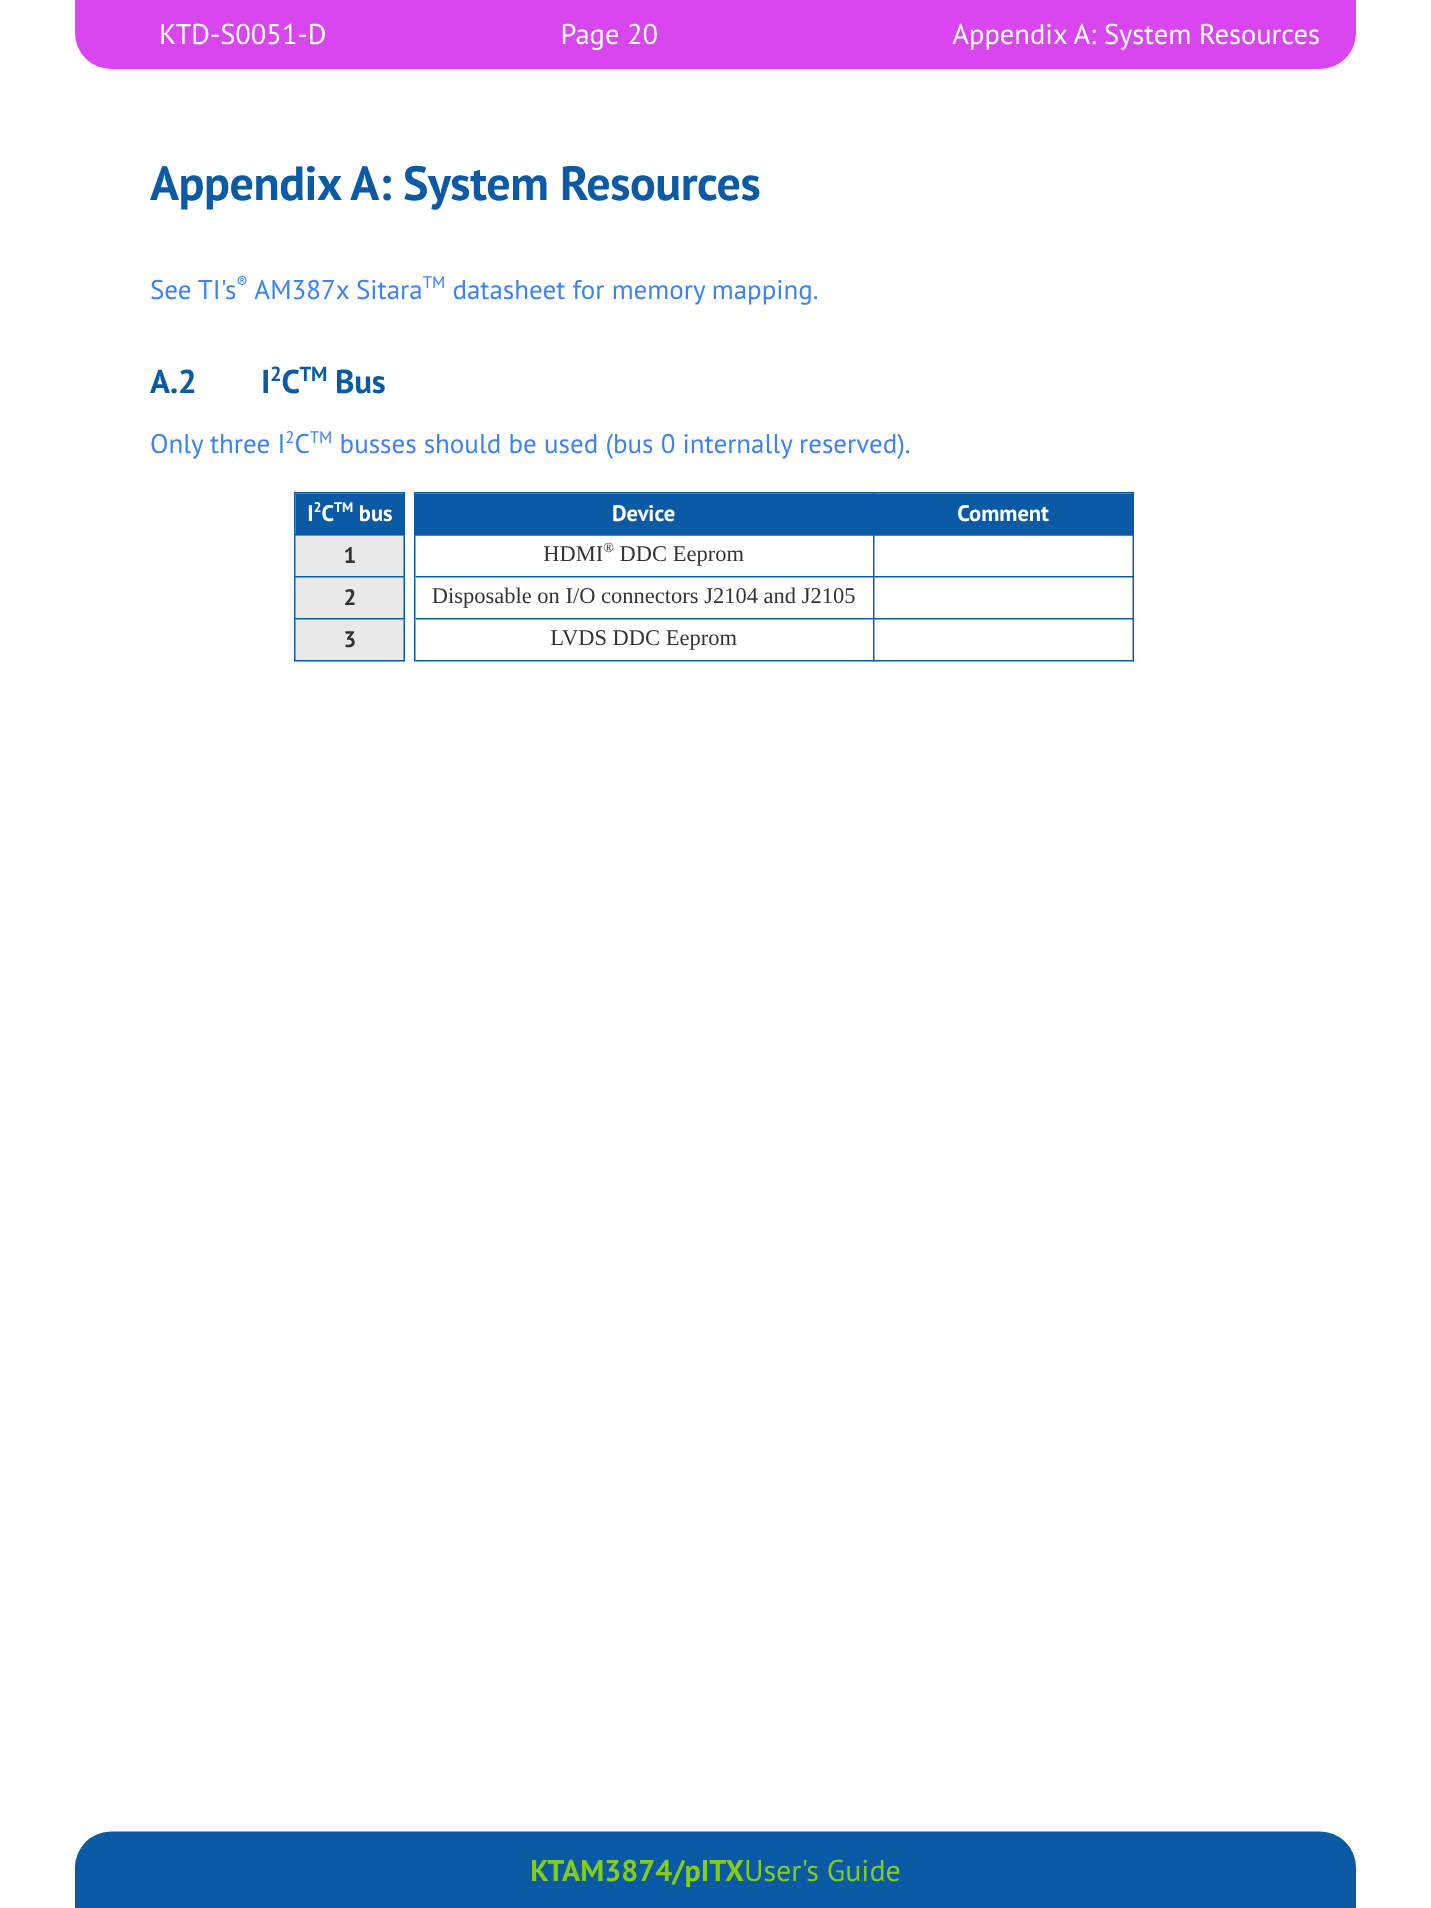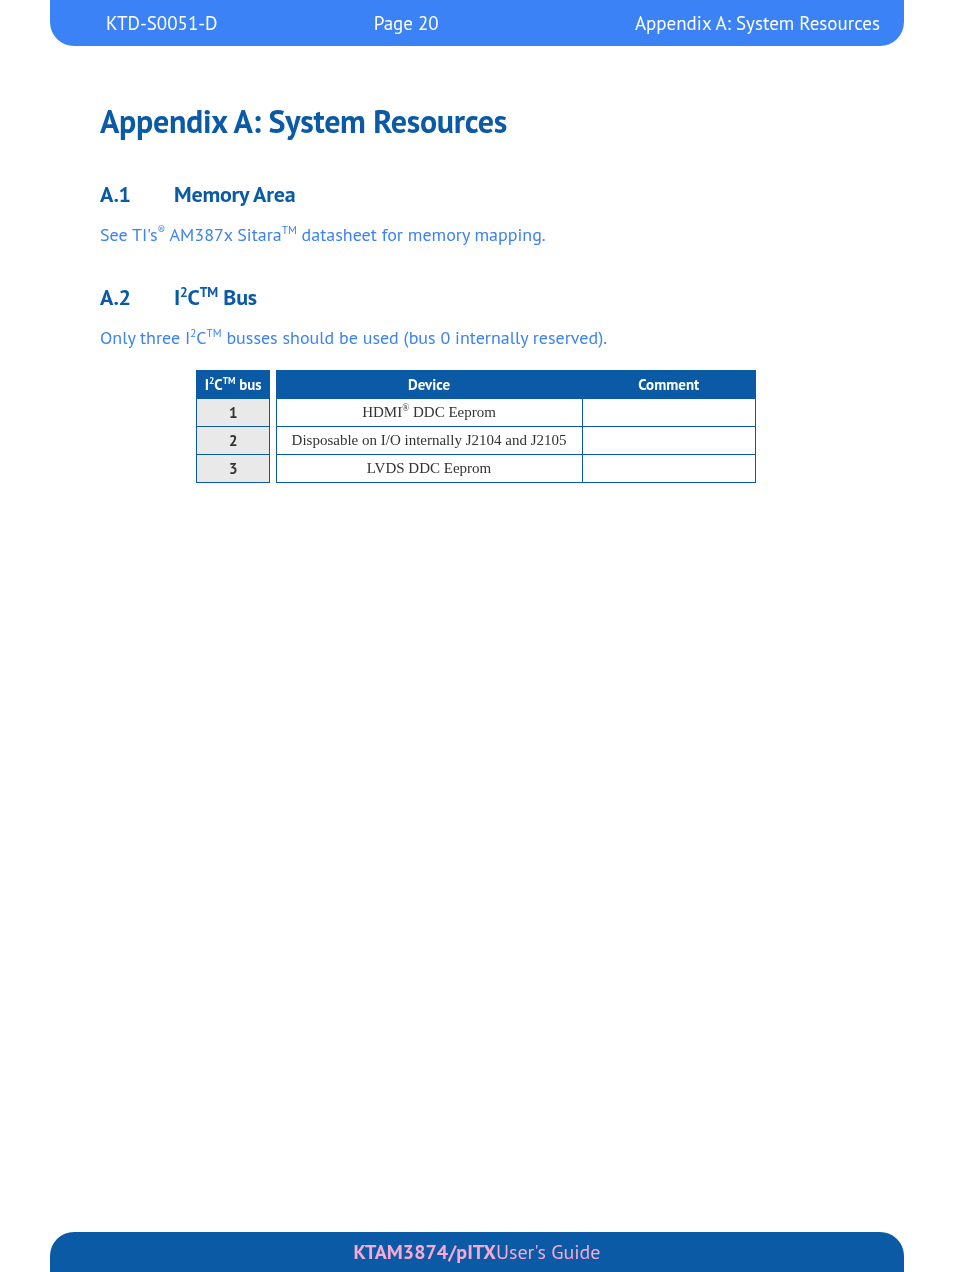--- a/index.html
+++ b/index.html
@@ -10,21 +10,21 @@
     font-family: "Segoe UI", "PT Sans", "DejaVu Sans", Arial, sans-serif;
     color: #333;
     position: relative;
   }
   .header-bar {
     position: absolute;
     top: 0;
     left: 50px;
     right: 50px;
     height: 46px;
-    background: #3b82f6;
+    background: #d946ef;
     border-bottom-left-radius: 24px;
     border-bottom-right-radius: 24px;
     color: #fff;
     display: flex;
     align-items: center;
     font-size: 19px;
     padding: 0 24px 0 56px;
   }
   .header-left { flex: 0 0 auto; }
   .header-center { flex: 1 1 auto; text-align: center; margin-left:-40px; }
@@ -91,48 +91,44 @@
     font-weight: 700;
     width: 72px;
   }
   table.bus td.device-col { width: 300px; font-family: Liberation Serif, serif; }
   table.bus td.comment-col { width: 170px; }
   .footer-bar {
     position: absolute;
     bottom: 0;
     left: 50px;
     right: 50px;
-    height: 40px;
+    height: 51px;
     background: #0a5aa6;
     border-top-left-radius: 24px;
     border-top-right-radius: 24px;
-    color: #f9a8d4;
+    color: #84cc16;
     display: flex;
     align-items: center;
     justify-content: center;
     font-size: 20px;
   }
   .footer-bar .strong { font-weight: 700; }
 </style>
 </head>
 <body>
 
 <div class="header-bar">
   <div class="header-left">KTD-S0051-D</div>
   <div class="header-center">Page 20</div>
   <div class="header-right">Appendix A: System Resources</div>
 </div>
 
 <div class="content">
   <h1 class="title">Appendix A: System Resources</h1>
 
-  <div class="section-head">
-    <span class="sec-num">A.1</span>
-    <span>Memory Area</span>
-  </div>
   <p class="body-text">
     <span>See TI's</span><sup>®</sup><span> AM387x Sitara</span><sup>TM</sup><span> datasheet for memory mapping.</span>
   </p>
 
   <div class="section-head">
     <span class="sec-num">A.2</span>
     <span>
       <span>I</span><sup>2</sup><span>C</span><sup>TM</sup><span> Bus</span>
     </span>
   </div>
@@ -158,21 +154,21 @@
           <td class="spacer"></td>
           <td class="device-col">
             <span>HDMI</span><sup>®</sup><span> DDC Eeprom</span>
           </td>
           <td class="comment-col"></td>
         </tr>
         <tr>
           <td class="bus-col">2</td>
           <td class="spacer"></td>
           <td class="device-col">
-            <span>Disposable on I/O internally J2104 and J2105</span><sup></sup><span></span>
+            <span>Disposable on I/O connectors J2104 and J2105</span><sup></sup><span></span>
           </td>
           <td class="comment-col"></td>
         </tr>
         <tr>
           <td class="bus-col">3</td>
           <td class="spacer"></td>
           <td class="device-col">
             <span>LVDS DDC Eeprom</span><sup></sup><span></span>
           </td>
           <td class="comment-col"></td>

